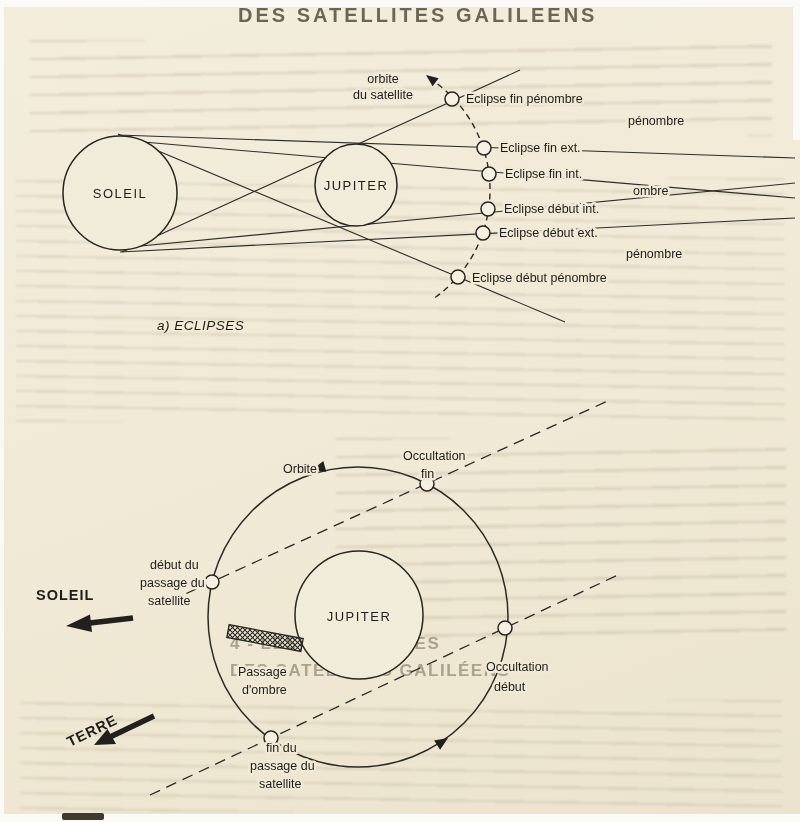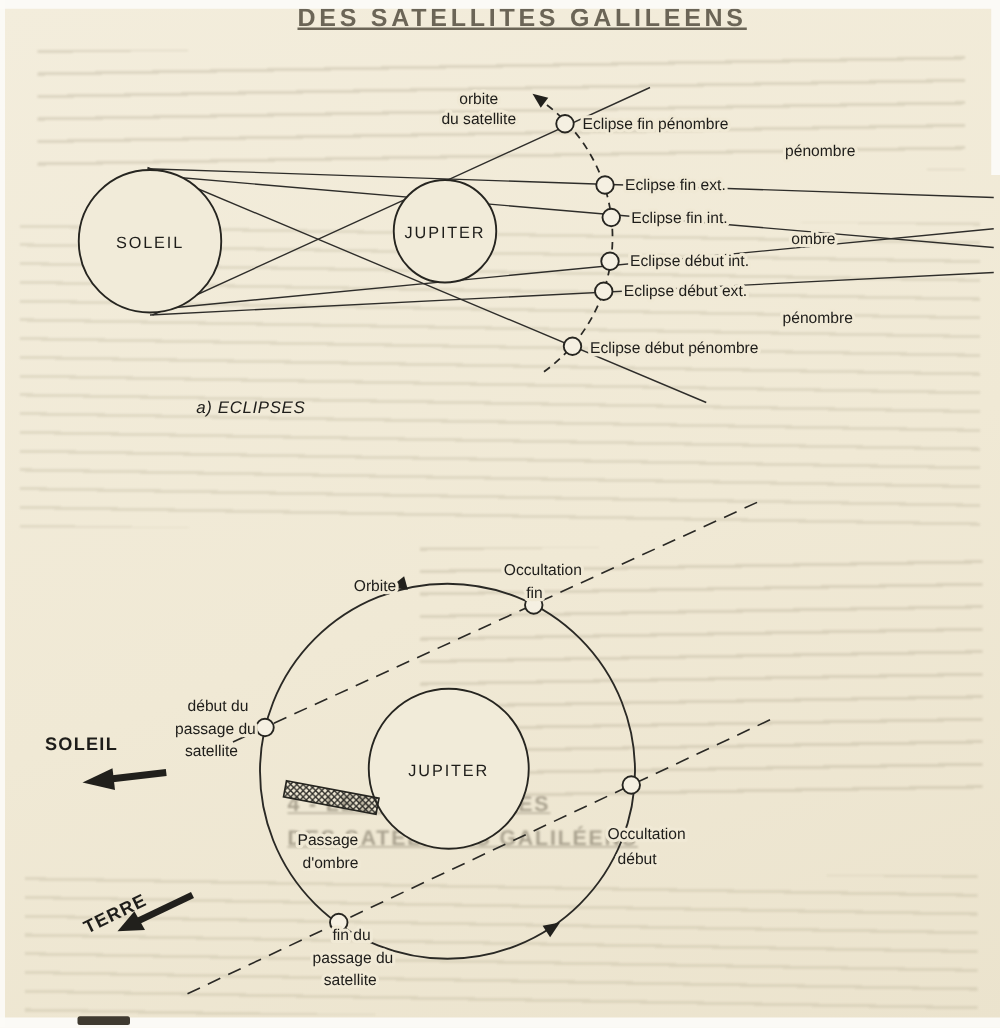--- a/index.html
+++ b/index.html
@@ -22,21 +22,20 @@
       repeating-linear-gradient(181deg, rgba(148,138,110,0.18) 0px, rgba(148,138,110,0.18) 2.5px, rgba(148,138,110,0) 2.5px, rgba(148,138,110,0) 15px);
   }
   #bleed-p1 { top:40px;  left:30px;  width:742px; height:96px; }
   #bleed-p2 { top:178px; left:16px;  width:768px; height:244px; }
   #bleed-p3 { top:438px; left:336px; width:450px; height:200px; }
   #bleed-p4 { top:700px; left:20px;  width:762px; height:112px; }
 
   .bleed-heading {
     position:absolute; z-index:1; font-weight:bold; white-space:nowrap;
     filter:blur(0.5px);
-    text-decoration:underline;
   }
   #bleed-top { top:4px; left:238px; font-size:20px; letter-spacing:3px; color:rgba(84,78,63,0.85); }
   #bleed-mid { top:630px; left:230px; font-size:17px; letter-spacing:1.5px; line-height:27px; color:rgba(108,100,83,0.52); filter:blur(0.7px); }
   #bleed-mid span { display:block; }
 
   
   svg.diagram { position:absolute; left:0; top:0; z-index:2; }
 
   .ray   { stroke:#2e2d2a; stroke-width:1.1; }
   .orbit { stroke:#2a2925; stroke-width:1.5; fill:none; }

